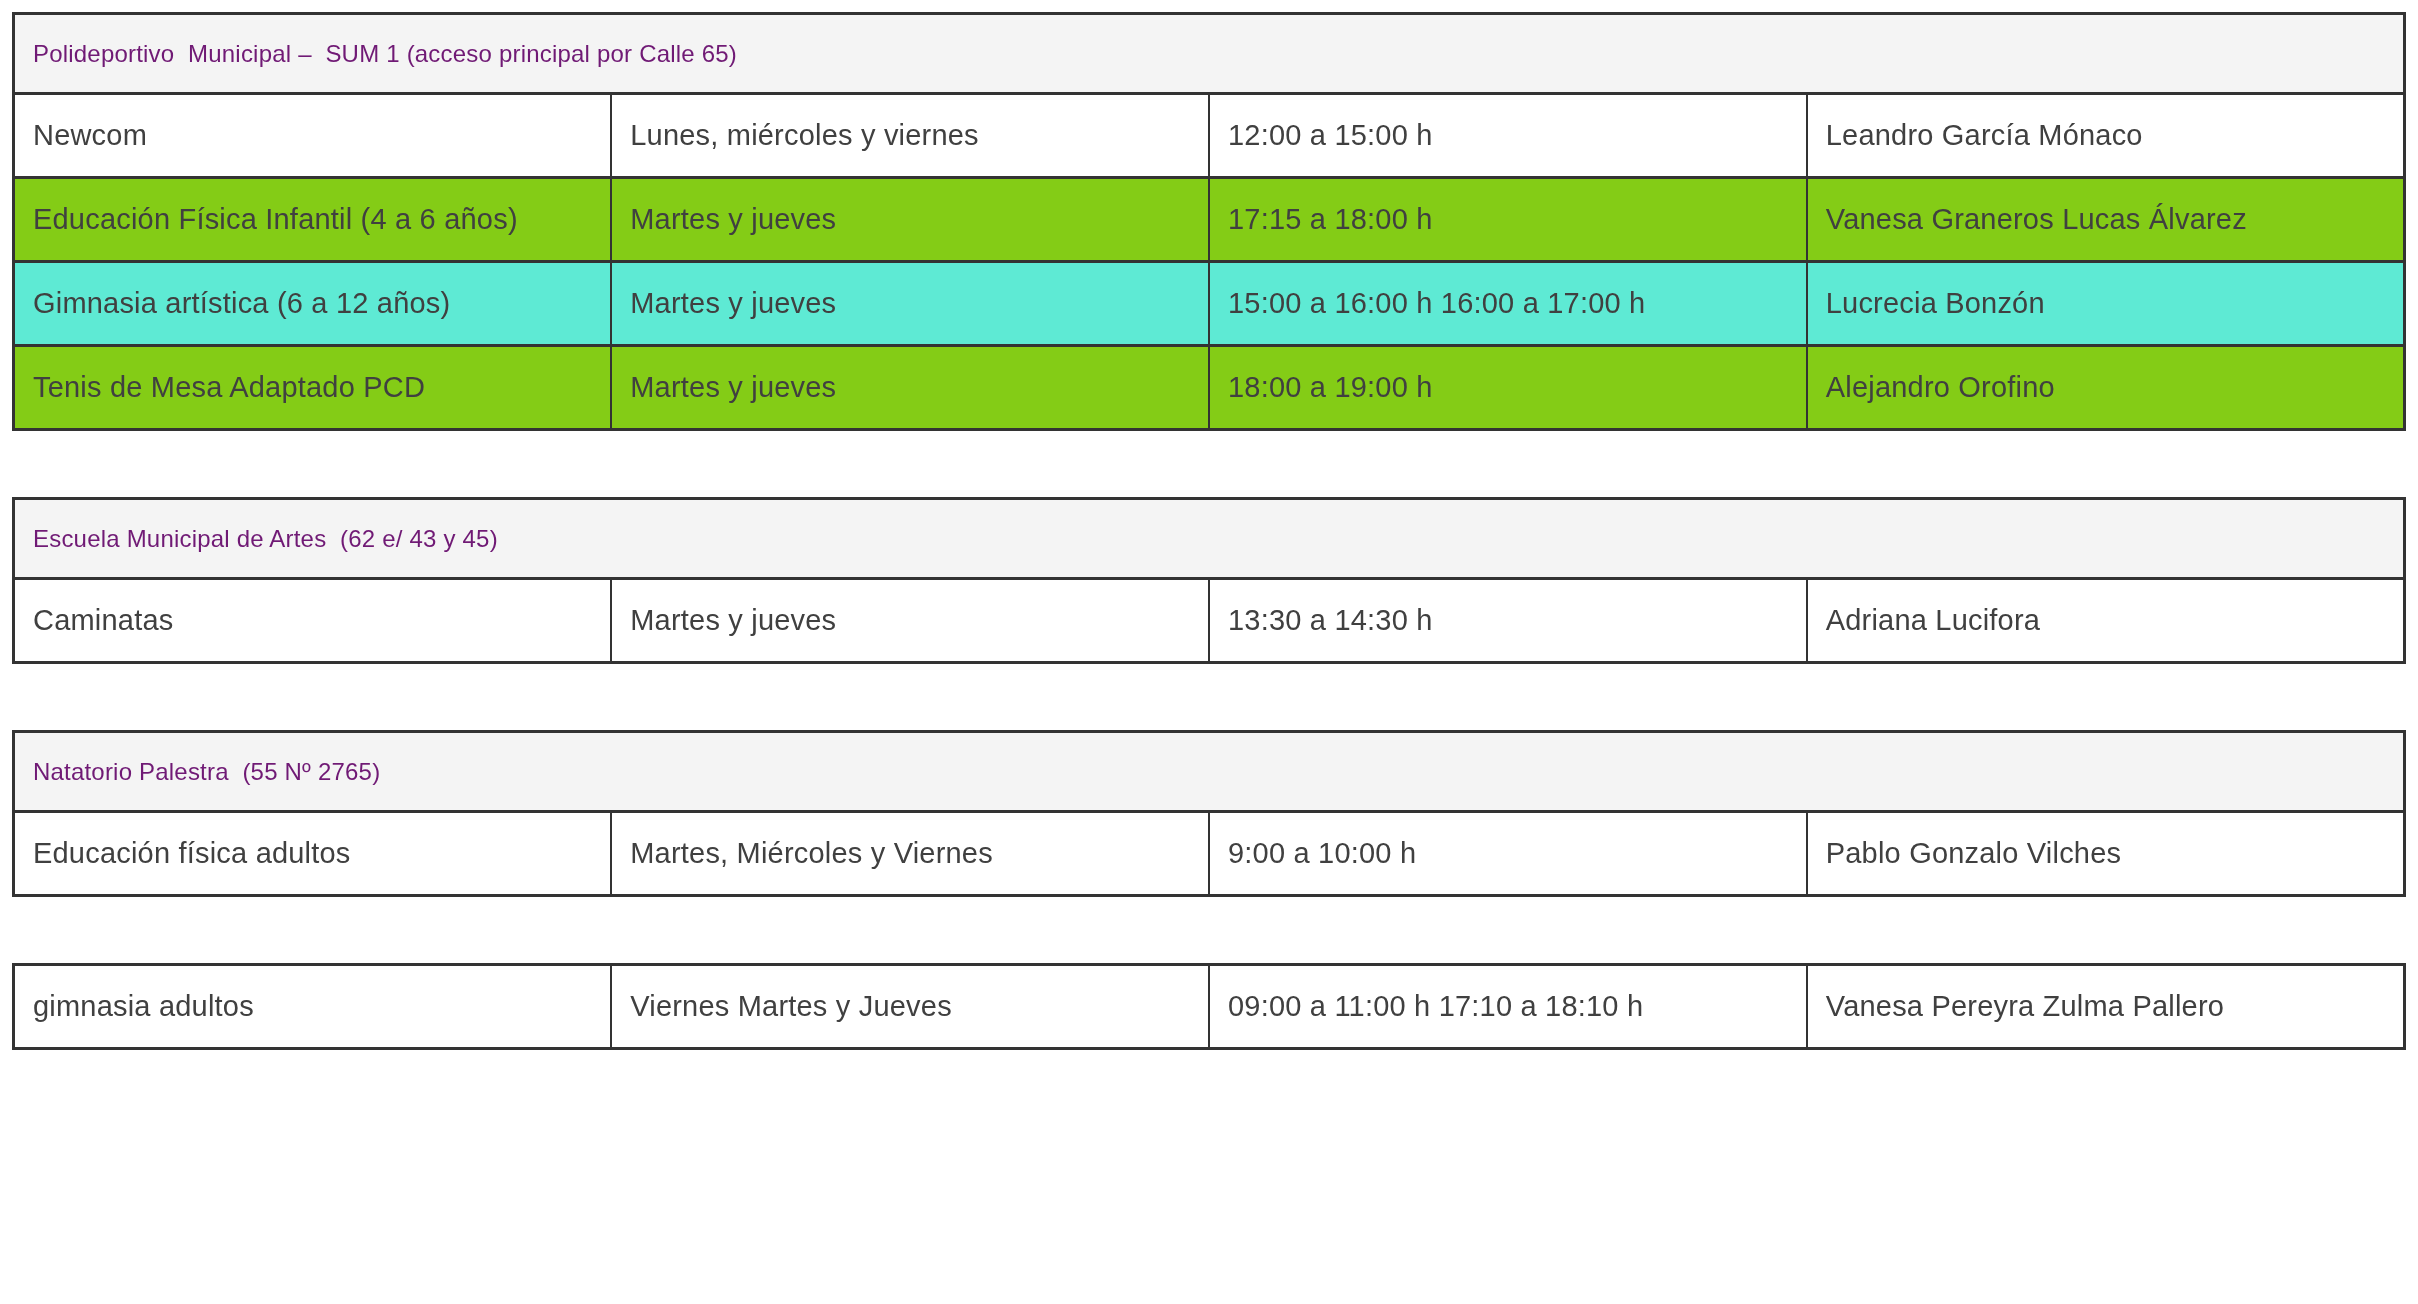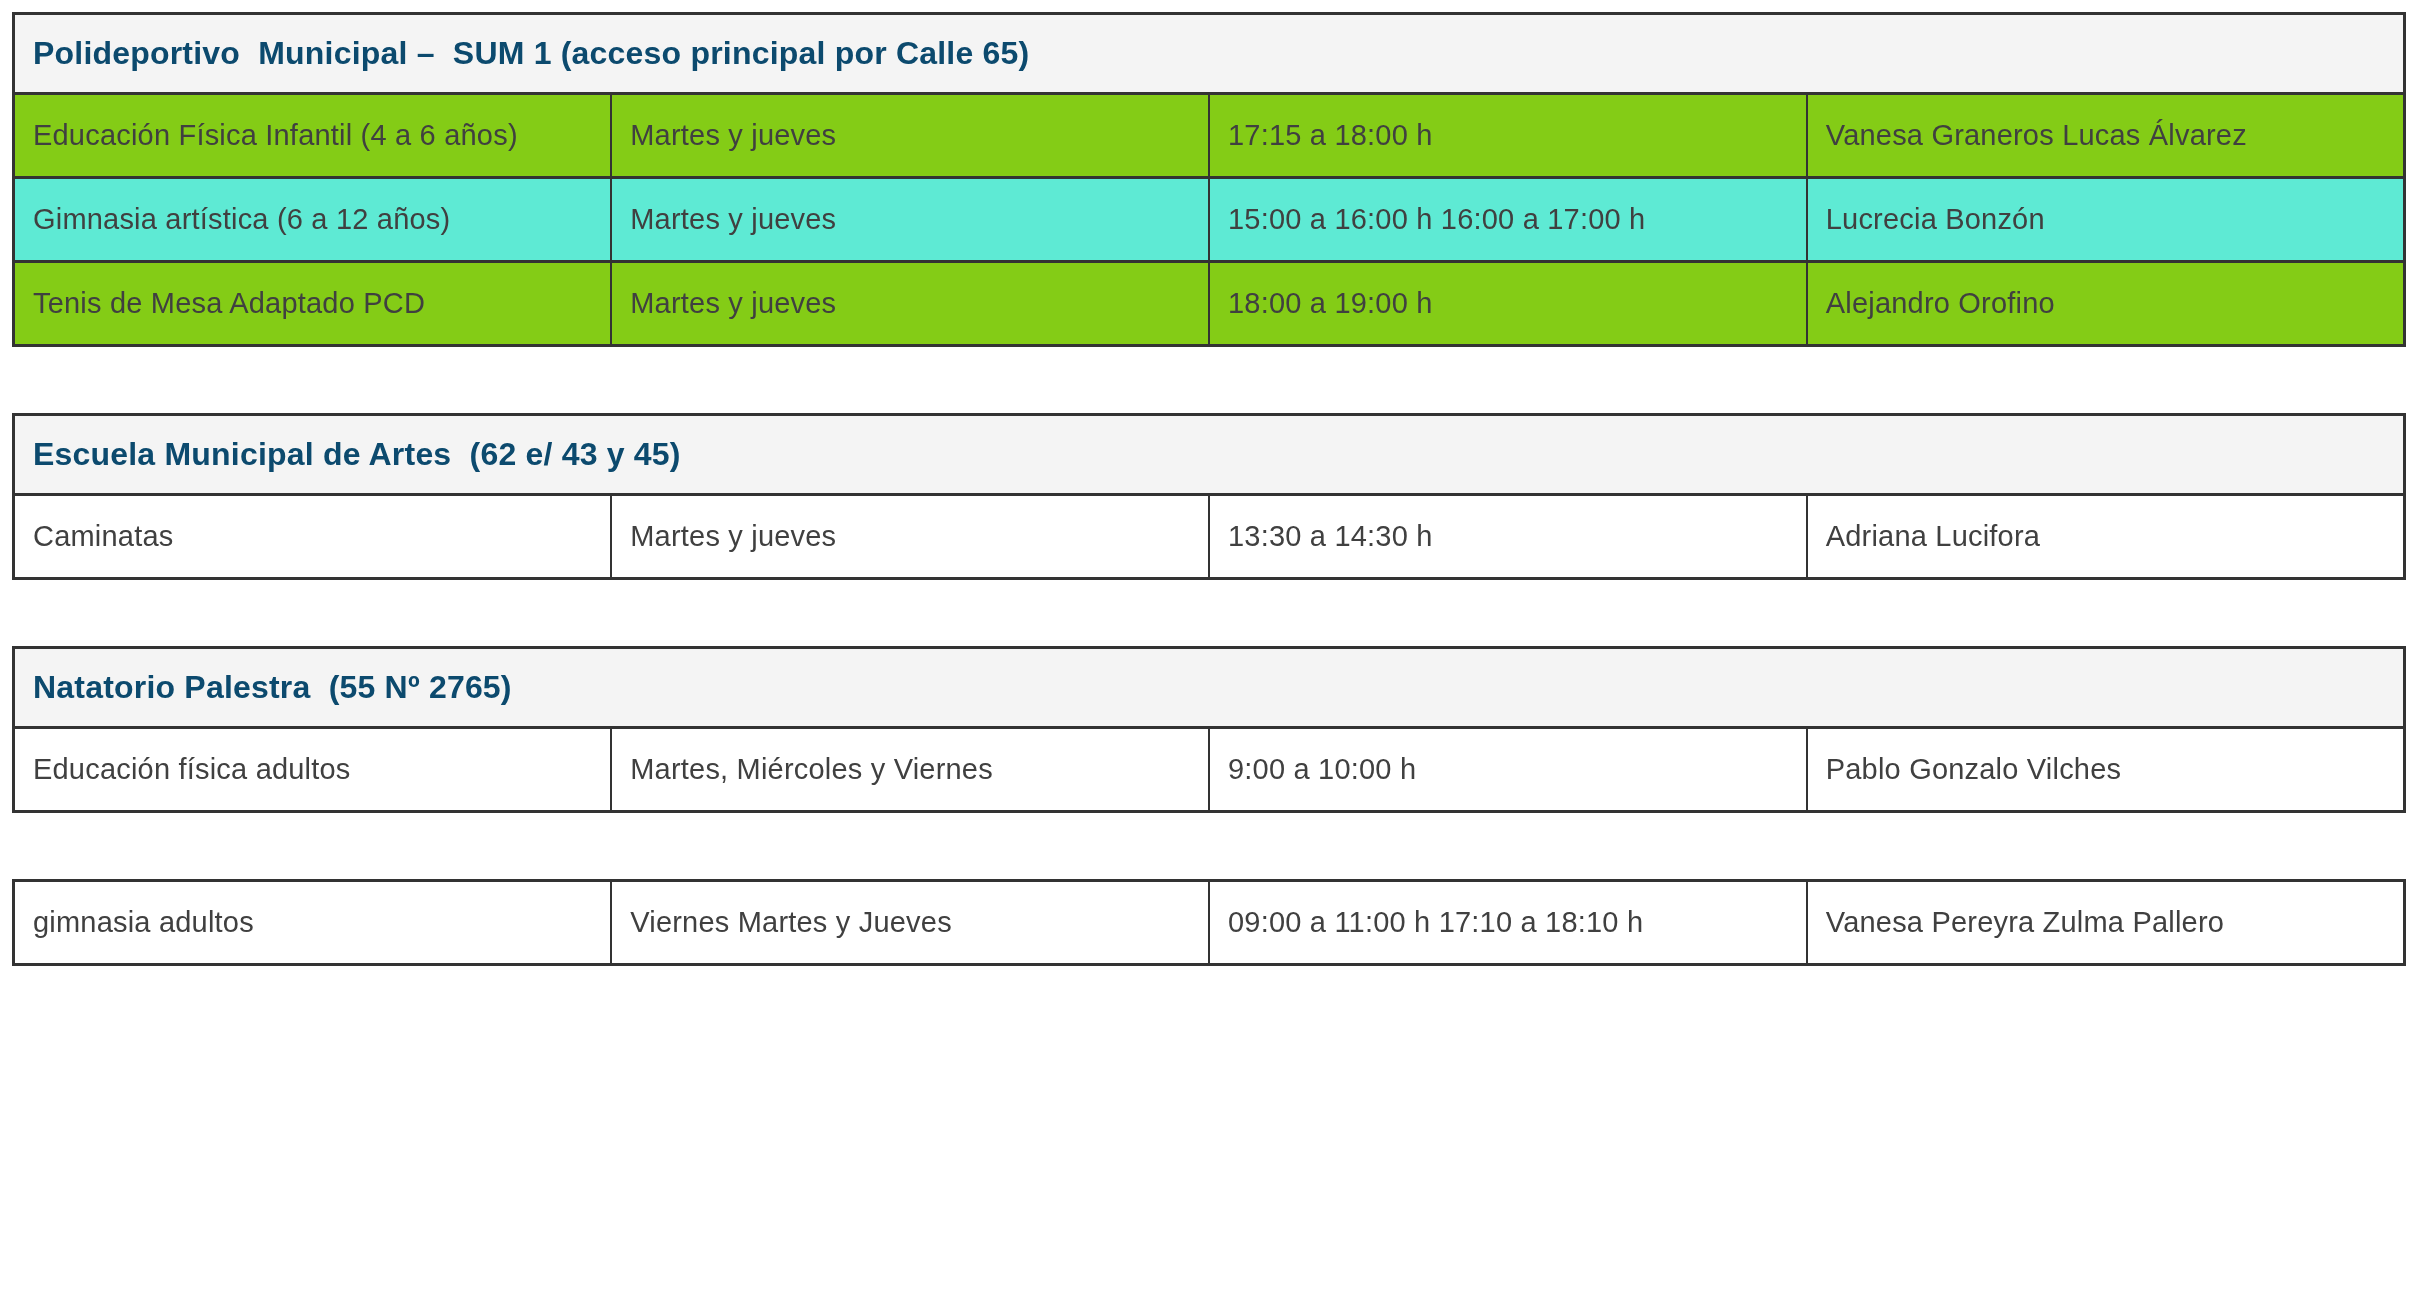--- a/index.html
+++ b/index.html
@@ -27,44 +27,50 @@
     vertical-align: middle;
     padding: 6px 16px 6px 18px;
     font-size: 29px;
     color: #404040;
     letter-spacing: 0.2px;
     overflow: hidden;
   }
   table.sched col { width: 25%; }
   tr.hdr td {
     background: #f4f4f4;
-    font-weight: 700;
-    color: #0c4a6e;
+    font-weight: 400;
+    color: #701a75;
     height: 80px;
     white-space: pre-wrap;
-    font-size: 32px;
+    font-size: 24px;
   }
   tr.row td { height: 84px; background: #ffffff; }
   tr.row.shaded td { background: #84cc16; }
   tr.row.shaded-dark td { background: #5eead4; }
   tr.fullrow td { height: 84px; background: #ffffff; }
 </style>
 </head>
 <body>
 
 <table class="sched">
   <colgroup>
       <col>
       <col>
       <col>
       <col>
     </colgroup>
   <tbody>
       <tr class="hdr">
     <td colspan="4">Polideportivo  Municipal –  SUM 1 (acceso principal por Calle 65)</td>
+  </tr>
+  <tr class="row">
+    <td>Newcom</td>
+    <td>Lunes, miércoles y viernes</td>
+    <td>12:00 a 15:00 h</td>
+    <td>Leandro García Mónaco</td>
   </tr>
   <tr class="row shaded">
     <td>Educación Física Infantil (4 a 6 años)</td>
     <td>Martes y jueves</td>
     <td>17:15 a 18:00 h</td>
     <td>Vanesa Graneros Lucas Álvarez</td>
   </tr>
   <tr class="row shaded-dark">
     <td>Gimnasia artística (6 a 12 años)</td>
     <td>Martes y jueves</td>

